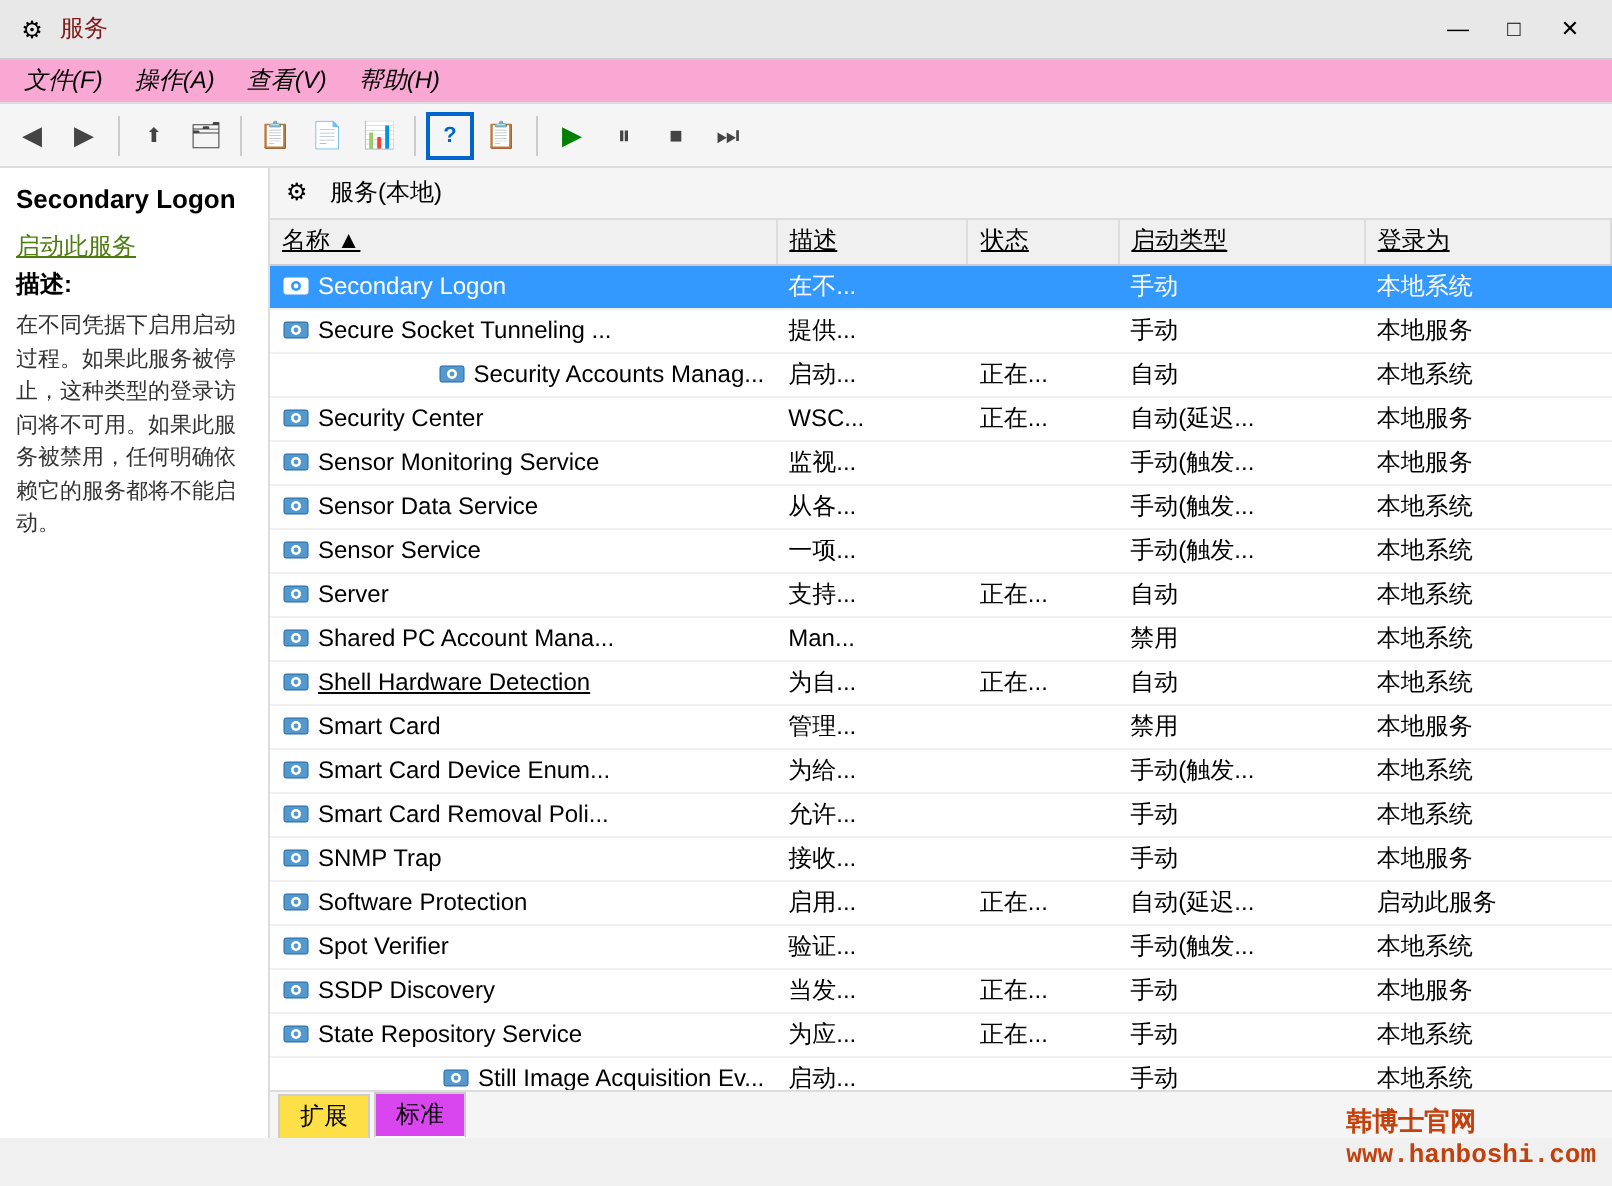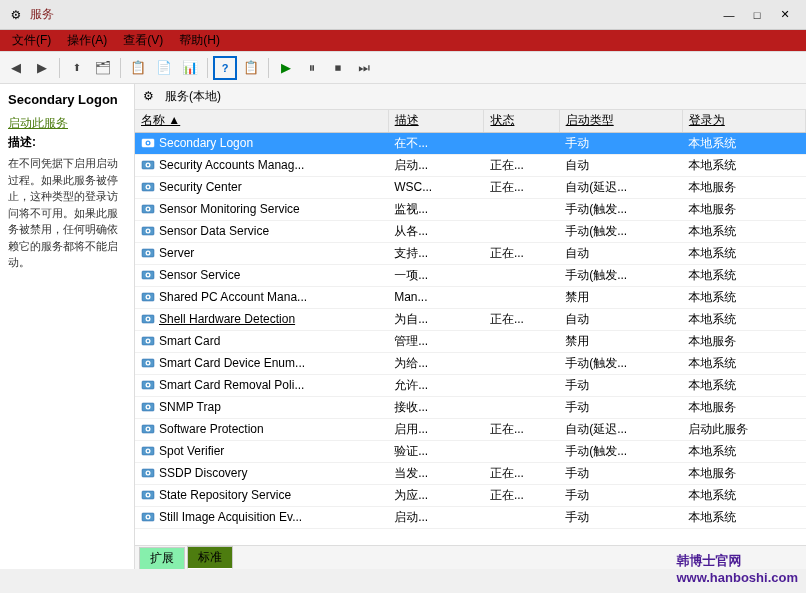--- a/index.html
+++ b/index.html
@@ -39,26 +39,27 @@
       width: 26px; height: 20px;
       border: none;
       background: transparent;
       cursor: pointer;
       display: flex; align-items: center; justify-content: center;
       font-size: 11px;
     }
 
     
     .menu-bar {
-      background: #b91c1c;
+      background: #f9a8d4;
       height: 22px;
       display: flex;
       align-items: center;
       padding: 0 4px;
       border-bottom: 1px solid #ddd;
+      font-style: italic;
     }
     .menu-item {
       padding: 2px 8px;
       cursor: pointer;
       font-size: 12px;
     }
 
     
     .toolbar {
       background: #f5f5f5;
@@ -197,38 +198,39 @@
       display: flex;
       align-items: center;
       padding: 0 4px;
     }
     .bottom-tab {
       padding: 2px 10px;
       font-size: 12px;
       cursor: pointer;
       border: 1px solid #ccc;
       border-bottom: none;
-      background: #86efac;
+      background: #fde047;
       margin-right: 2px;
     }
     .bottom-tab.active {
-      background: #4d7c0f;
+      background: #d946ef;
       border-bottom: 1px solid #fff;
     }
 
     
     .watermark {
       position: fixed;
       bottom: 8px;
       right: 8px;
-      color: #4c1d95;
+      color: #c2410c;
       font-size: 13px;
       font-weight: bold;
       pointer-events: none;
       z-index: 100;
+      font-family: Liberation Mono, monospace;
     }
 
     
     .services-table-container::-webkit-scrollbar { width: 16px; }
     .services-table-container::-webkit-scrollbar-track { background: #f5f5f5; }
     .services-table-container::-webkit-scrollbar-thumb { background: #c0c0c0; border: 3px solid #f5f5f5; }
   </style>
 </head>
 <body>
 
@@ -306,20 +308,31 @@
               <td>在不...</td>
               <td></td>
               <td>手动</td>
               <td>本地系统</td>
             </tr>
             <tr>
               <td style="max-width: 185px;"><svg width="14" height="14" viewBox="0 0 14 14" style="margin-right:4px;vertical-align:middle;flex-shrink:0;">
     <rect x="1" y="3" width="12" height="8" rx="1" fill="#5599cc" stroke="#2266aa" stroke-width="0.5"></rect>
     <circle cx="7" cy="7" r="2.5" fill="white"></circle>
     <circle cx="7" cy="7" r="1.2" fill="#5599cc"></circle>
+  </svg>Secure Socket Tunneling ...</td>
+              <td>提供...</td>
+              <td></td>
+              <td>手动</td>
+              <td>本地服务</td>
+            </tr>
+            <tr>
+              <td style="max-width: 185px; text-align: right;"><svg width="14" height="14" viewBox="0 0 14 14" style="margin-right:4px;vertical-align:middle;flex-shrink:0;">
+    <rect x="1" y="3" width="12" height="8" rx="1" fill="#5599cc" stroke="#2266aa" stroke-width="0.5"></rect>
+    <circle cx="7" cy="7" r="2.5" fill="white"></circle>
+    <circle cx="7" cy="7" r="1.2" fill="#5599cc"></circle>
   </svg>Security Accounts Manag...</td>
               <td>启动...</td>
               <td>正在...</td>
               <td>自动</td>
               <td>本地系统</td>
             </tr>
             <tr>
               <td style="max-width: 185px;"><svg width="14" height="14" viewBox="0 0 14 14" style="margin-right:4px;vertical-align:middle;flex-shrink:0;">
     <rect x="1" y="3" width="12" height="8" rx="1" fill="#5599cc" stroke="#2266aa" stroke-width="0.5"></rect>
     <circle cx="7" cy="7" r="2.5" fill="white"></circle>
@@ -350,42 +363,42 @@
               <td>从各...</td>
               <td></td>
               <td>手动(触发...</td>
               <td>本地系统</td>
             </tr>
             <tr>
               <td style="max-width: 185px;"><svg width="14" height="14" viewBox="0 0 14 14" style="margin-right:4px;vertical-align:middle;flex-shrink:0;">
     <rect x="1" y="3" width="12" height="8" rx="1" fill="#5599cc" stroke="#2266aa" stroke-width="0.5"></rect>
     <circle cx="7" cy="7" r="2.5" fill="white"></circle>
     <circle cx="7" cy="7" r="1.2" fill="#5599cc"></circle>
+  </svg>Sensor Service</td>
+              <td>一项...</td>
+              <td></td>
+              <td>手动(触发...</td>
+              <td>本地系统</td>
+            </tr>
+            <tr>
+              <td style="max-width: 185px;"><svg width="14" height="14" viewBox="0 0 14 14" style="margin-right:4px;vertical-align:middle;flex-shrink:0;">
+    <rect x="1" y="3" width="12" height="8" rx="1" fill="#5599cc" stroke="#2266aa" stroke-width="0.5"></rect>
+    <circle cx="7" cy="7" r="2.5" fill="white"></circle>
+    <circle cx="7" cy="7" r="1.2" fill="#5599cc"></circle>
   </svg>Server</td>
               <td>支持...</td>
               <td>正在...</td>
               <td>自动</td>
               <td>本地系统</td>
             </tr>
             <tr>
               <td style="max-width: 185px;"><svg width="14" height="14" viewBox="0 0 14 14" style="margin-right:4px;vertical-align:middle;flex-shrink:0;">
     <rect x="1" y="3" width="12" height="8" rx="1" fill="#5599cc" stroke="#2266aa" stroke-width="0.5"></rect>
     <circle cx="7" cy="7" r="2.5" fill="white"></circle>
     <circle cx="7" cy="7" r="1.2" fill="#5599cc"></circle>
-  </svg>Sensor Service</td>
-              <td>一项...</td>
-              <td></td>
-              <td>手动(触发...</td>
-              <td>本地系统</td>
-            </tr>
-            <tr>
-              <td style="max-width: 185px;"><svg width="14" height="14" viewBox="0 0 14 14" style="margin-right:4px;vertical-align:middle;flex-shrink:0;">
-    <rect x="1" y="3" width="12" height="8" rx="1" fill="#5599cc" stroke="#2266aa" stroke-width="0.5"></rect>
-    <circle cx="7" cy="7" r="2.5" fill="white"></circle>
-    <circle cx="7" cy="7" r="1.2" fill="#5599cc"></circle>
   </svg>Shared PC Account Mana...</td>
               <td>Man...</td>
               <td></td>
               <td>禁用</td>
               <td>本地系统</td>
             </tr>
             <tr>
               <td style="max-width: 185px; text-decoration: underline;"><svg width="14" height="14" viewBox="0 0 14 14" style="margin-right:4px;vertical-align:middle;flex-shrink:0;">
     <rect x="1" y="3" width="12" height="8" rx="1" fill="#5599cc" stroke="#2266aa" stroke-width="0.5"></rect>
     <circle cx="7" cy="7" r="2.5" fill="white"></circle>
@@ -478,21 +491,21 @@
     <rect x="1" y="3" width="12" height="8" rx="1" fill="#5599cc" stroke="#2266aa" stroke-width="0.5"></rect>
     <circle cx="7" cy="7" r="2.5" fill="white"></circle>
     <circle cx="7" cy="7" r="1.2" fill="#5599cc"></circle>
   </svg>State Repository Service</td>
               <td>为应...</td>
               <td>正在...</td>
               <td>手动</td>
               <td>本地系统</td>
             </tr>
             <tr>
-              <td style="max-width: 185px;"><svg width="14" height="14" viewBox="0 0 14 14" style="margin-right:4px;vertical-align:middle;flex-shrink:0;">
+              <td style="max-width: 185px; text-align: right;"><svg width="14" height="14" viewBox="0 0 14 14" style="margin-right:4px;vertical-align:middle;flex-shrink:0;">
     <rect x="1" y="3" width="12" height="8" rx="1" fill="#5599cc" stroke="#2266aa" stroke-width="0.5"></rect>
     <circle cx="7" cy="7" r="2.5" fill="white"></circle>
     <circle cx="7" cy="7" r="1.2" fill="#5599cc"></circle>
   </svg>Still Image Acquisition Ev...</td>
               <td>启动...</td>
               <td></td>
               <td>手动</td>
               <td>本地系统</td>
             </tr>
           </tbody>

